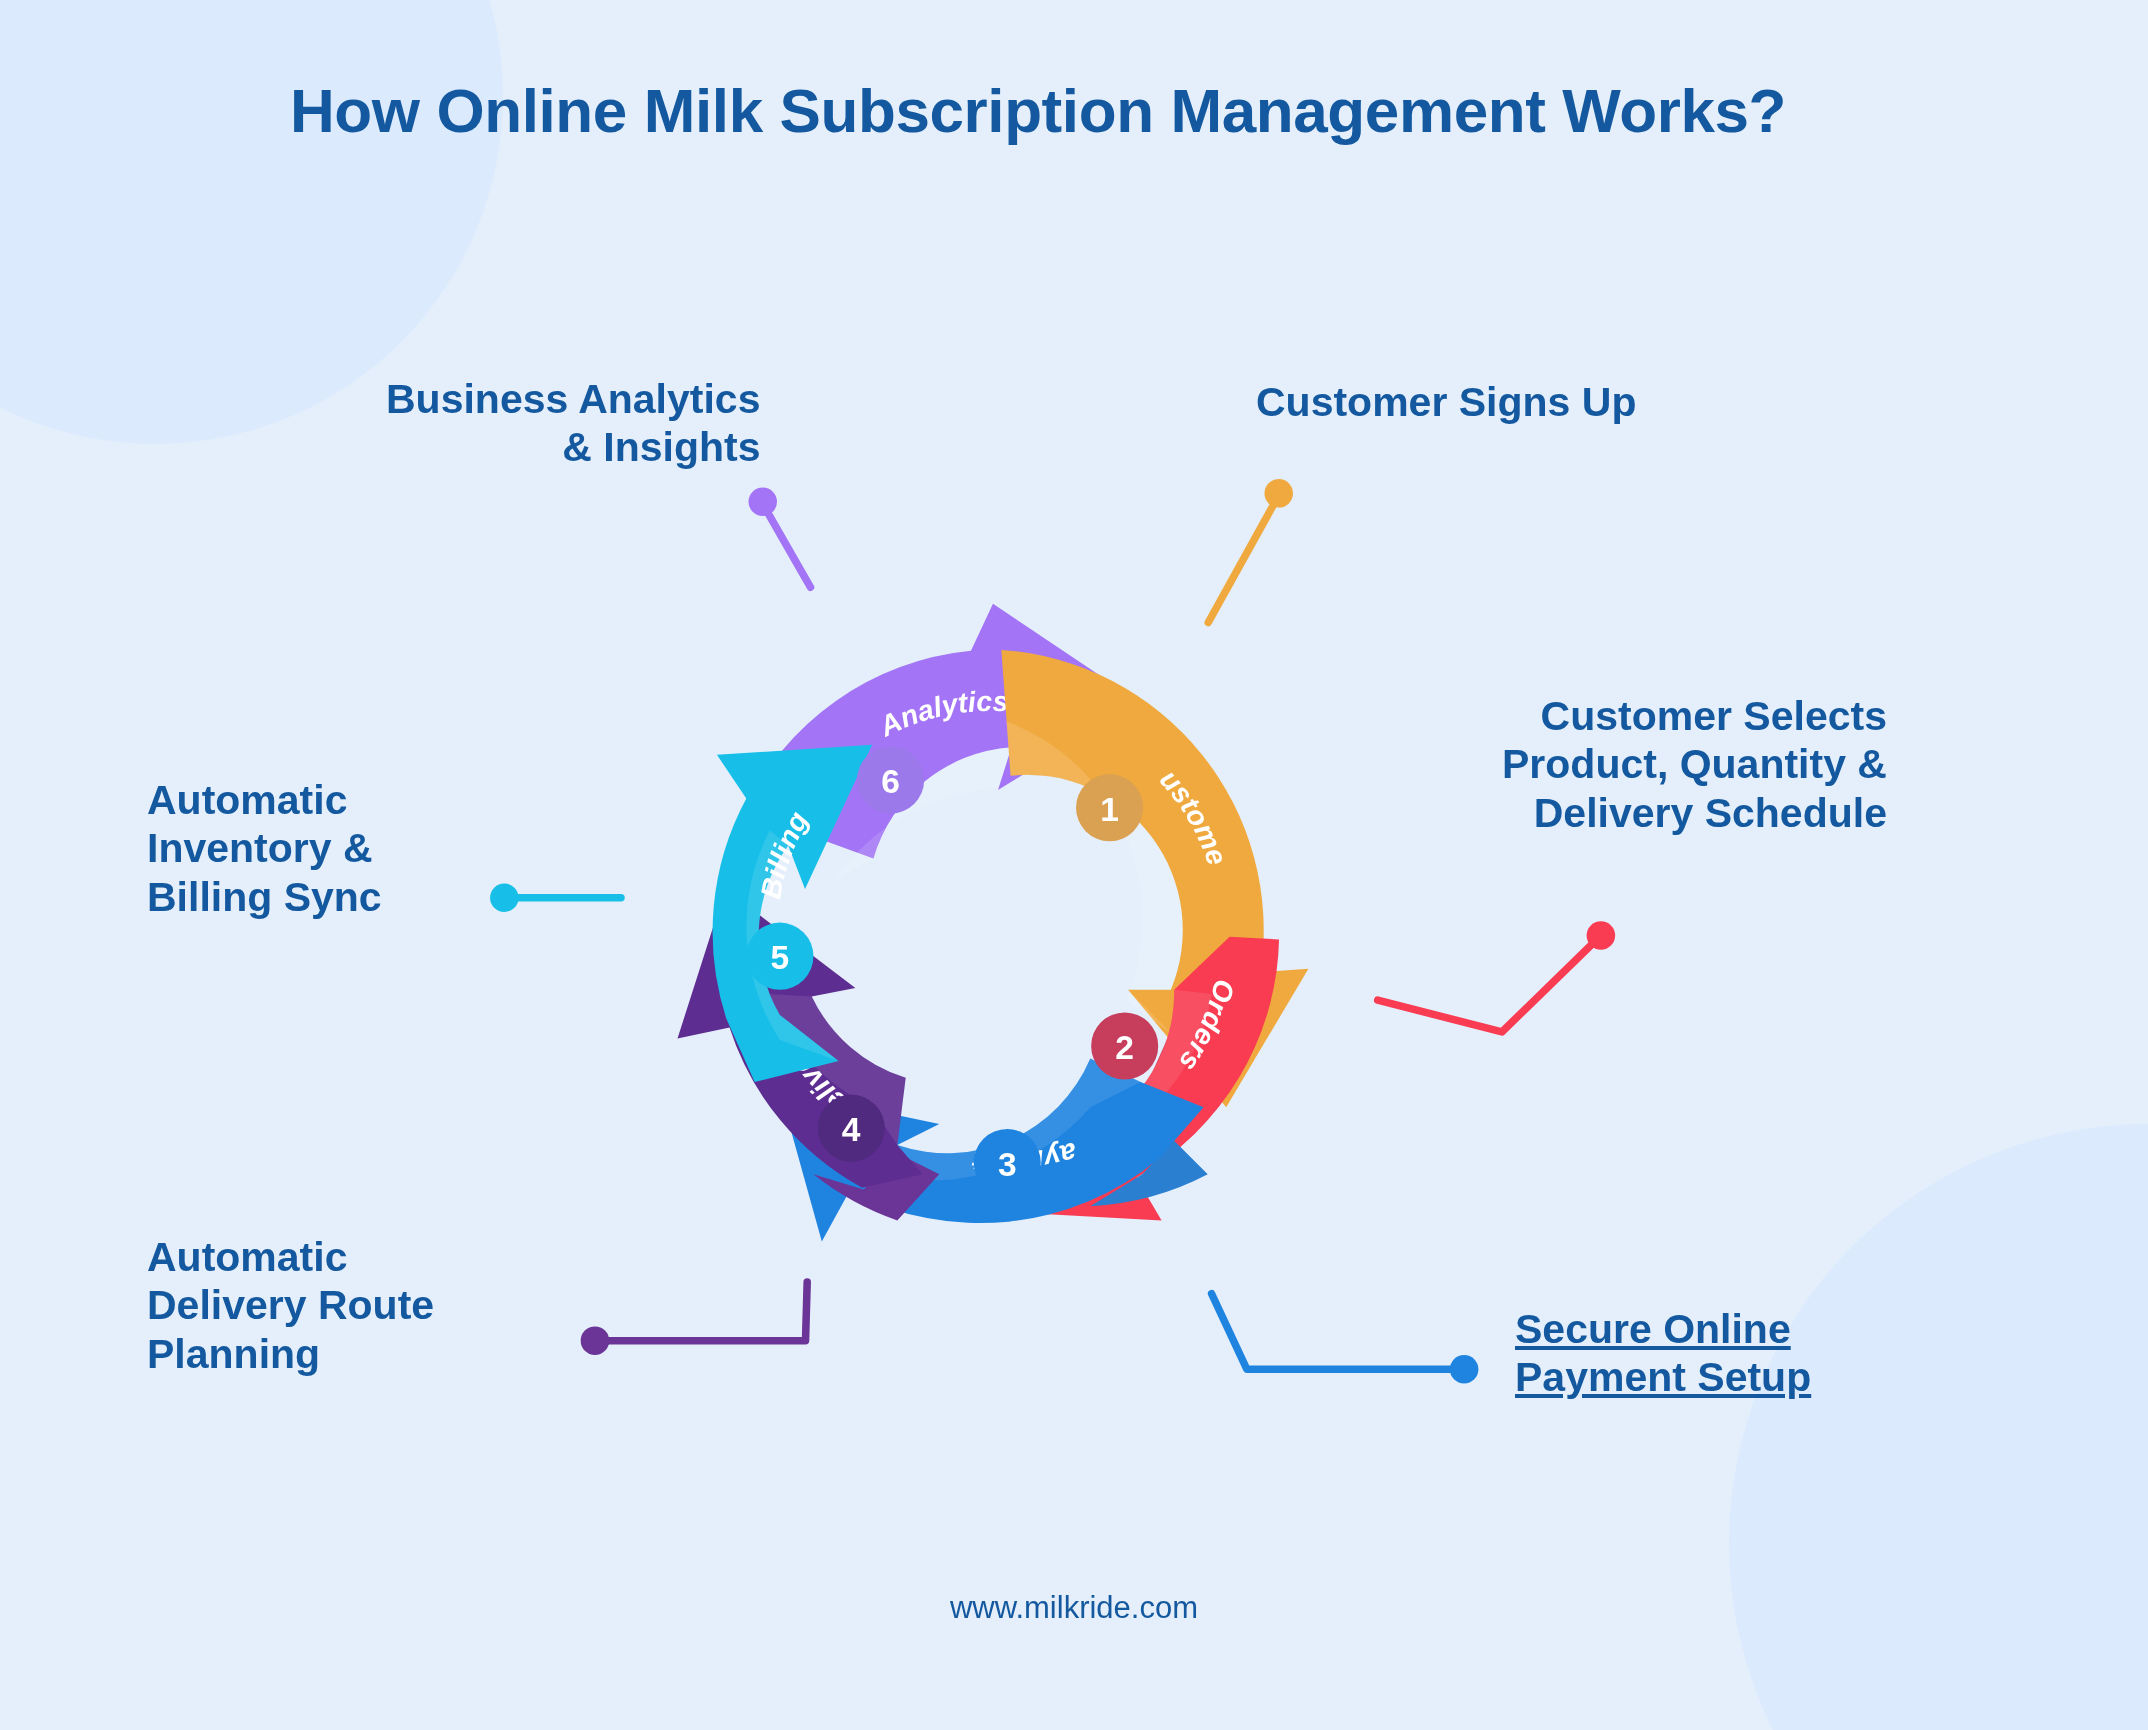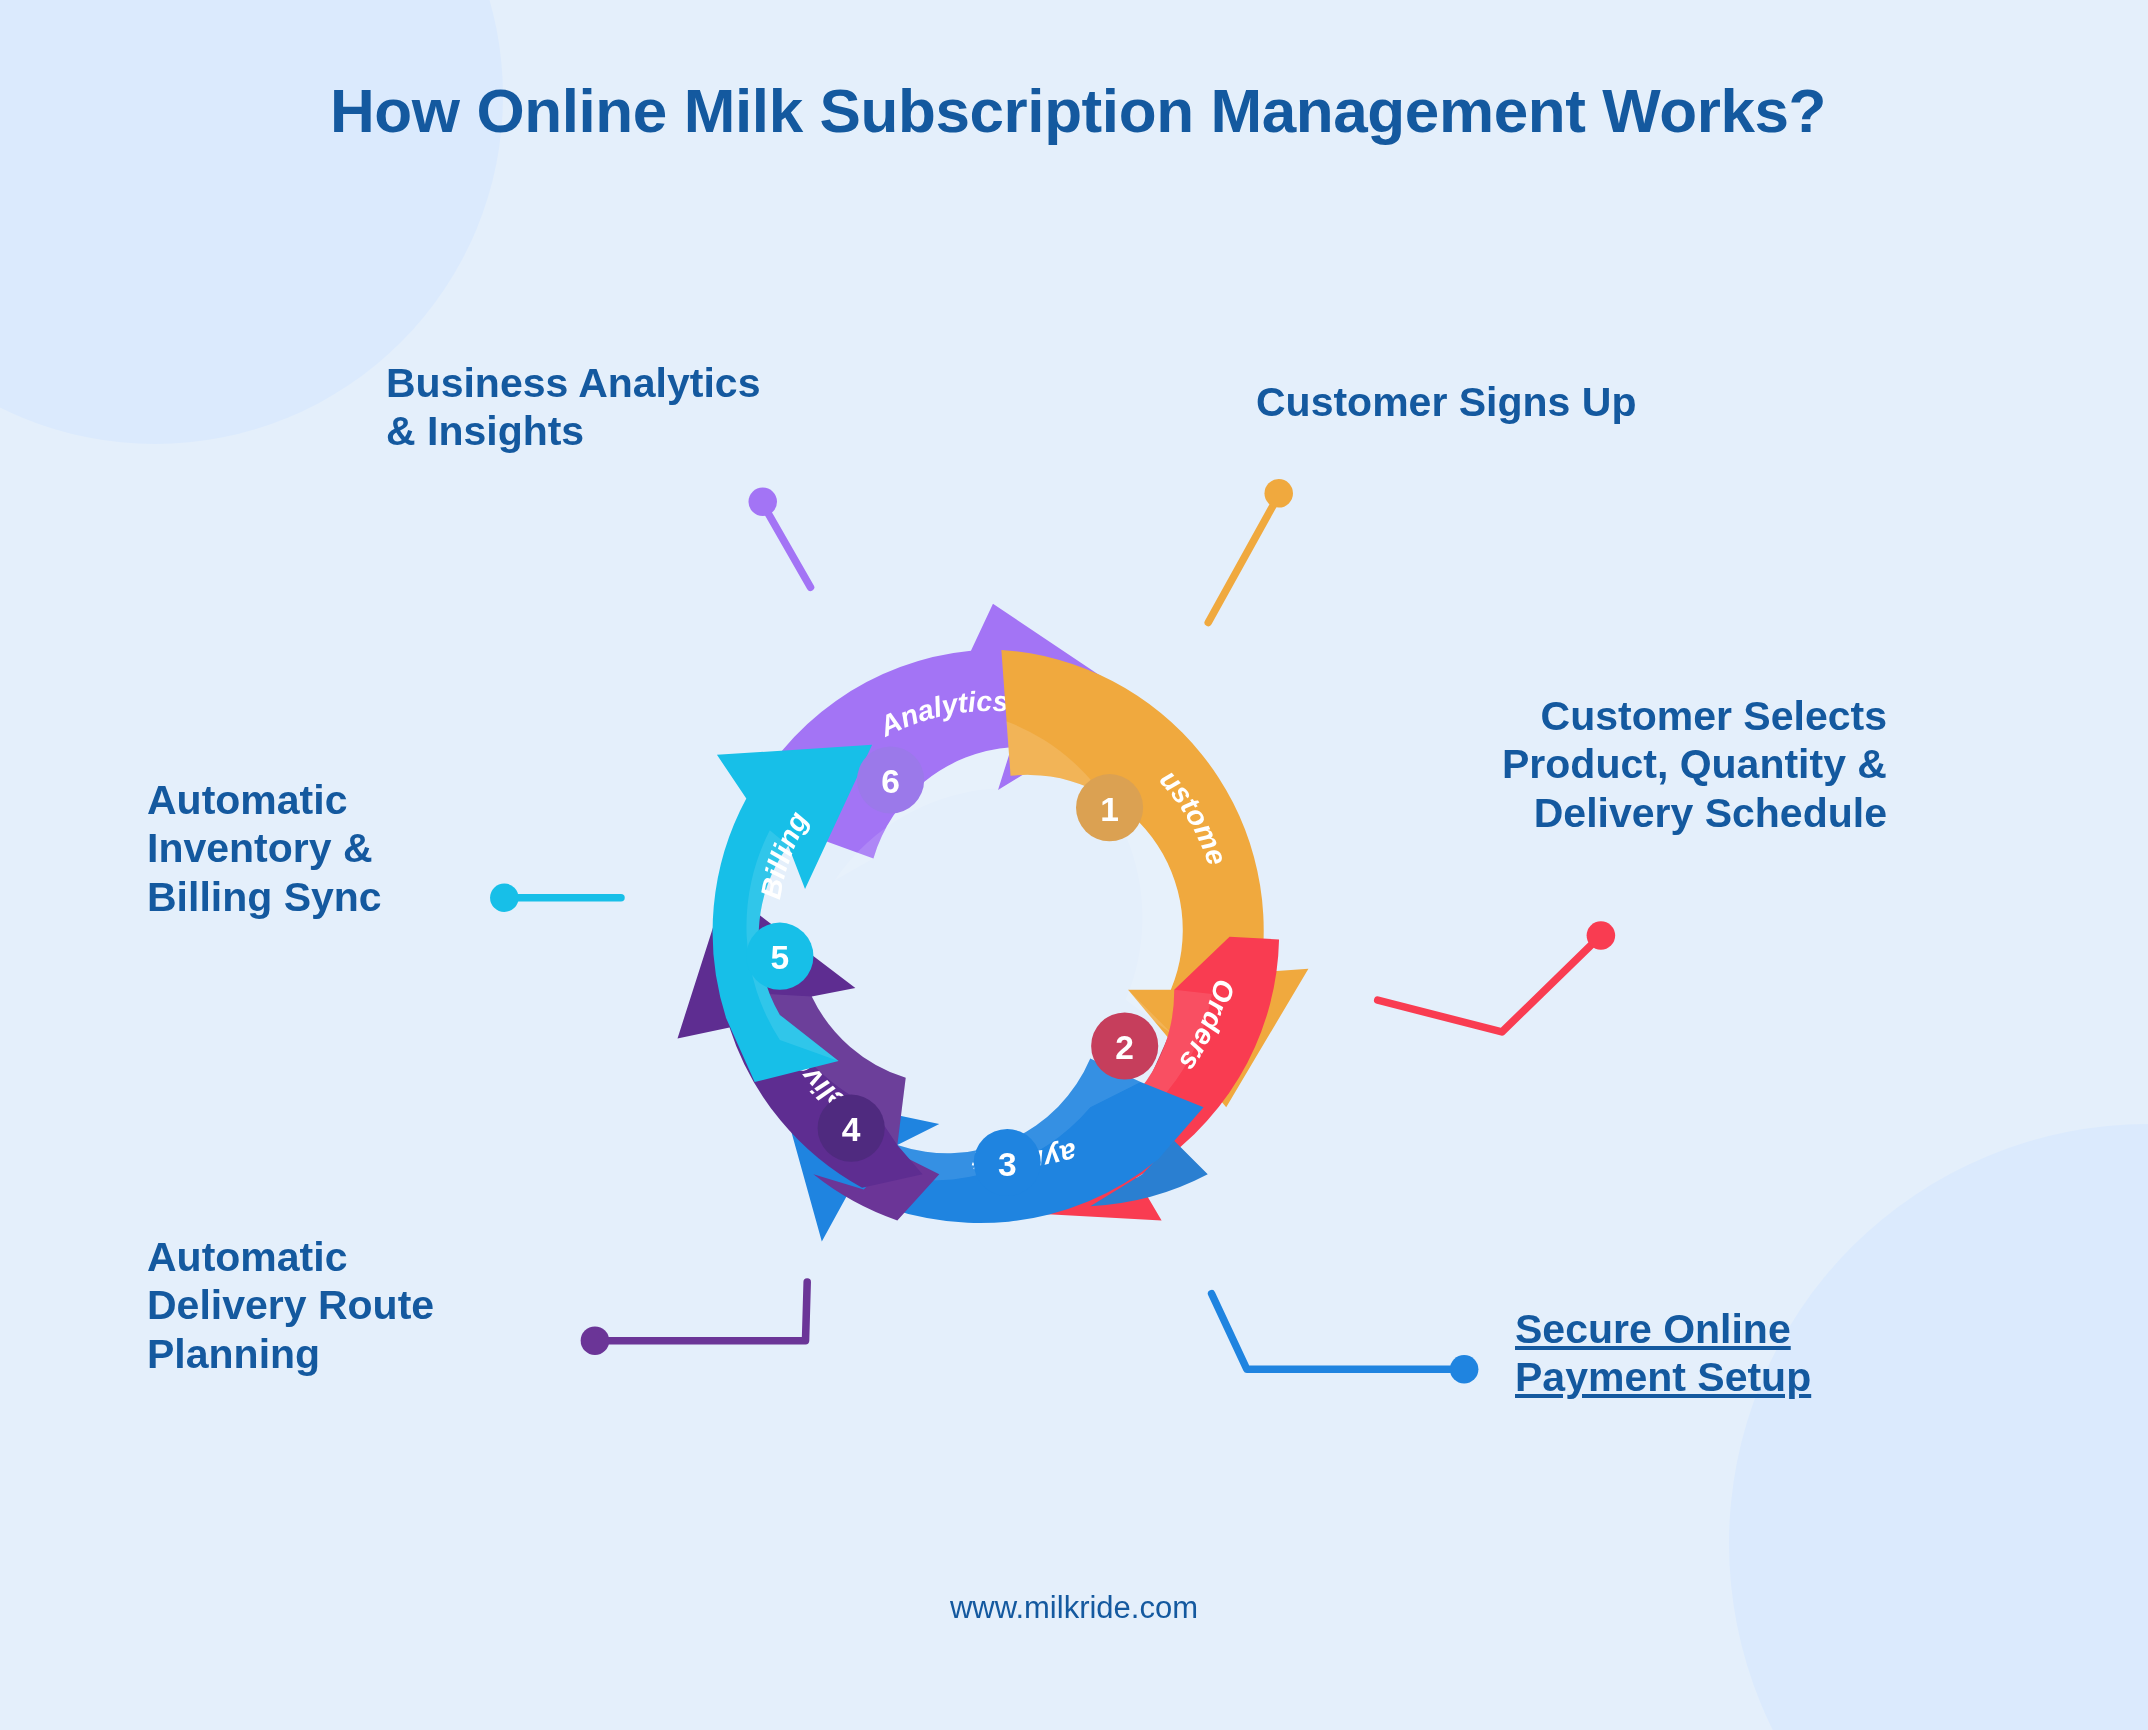--- a/index.html
+++ b/index.html
@@ -16,21 +16,20 @@
   .bg-circle{position:absolute;border-radius:50%;background:#dbeafd;}
   #bg-tl{left:-193px;top:-252px;width:696px;height:696px;}
   #bg-br{left:1729px;top:1124px;width:839px;height:839px;}
 
   #page-title{
     position:absolute;left:0;top:77px;width:2076px;
     text-align:center;
     font-size:62px;font-weight:bold;color:#14599f;
     letter-spacing:-0.4px;
     line-height:1.1;
-    padding-left:40px;
   }
 
   #footer-url{
     position:absolute;left:0;top:1590px;width:2148px;
     text-align:center;
     font-size:31px;font-weight:normal;color:#14599f;
   }
 
   
   #wheel{position:absolute;left:503px;top:436px;width:990px;height:990px;}
@@ -53,21 +52,21 @@
     position:absolute;
     font-size:41px;font-weight:bold;color:#14599f;
     line-height:1.18;
     white-space:pre-line;
   }
   #cal-1{left:1256px;top:378px;text-align:left;}
   #cal-2{left:1502px;top:692px;text-align:right;}
   #cal-3{left:1515px;top:1305px;text-align:left;text-decoration:underline;}
   #cal-4{left:147px;top:1233px;text-align:left;}
   #cal-5{left:147px;top:776px;text-align:left;}
-  #cal-6{left:386px;top:359px;text-align:left;}
+  #cal-6{left:386px;top:375px;text-align:right;}
 
   #connectors{position:absolute;left:0;top:0;width:2148px;height:1730px;pointer-events:none;}
 </style>
 </head>
 <body>
 
 <div id="stage">
 
   <div class="bg-circle" id="bg-tl"></div>
   <div class="bg-circle" id="bg-br"></div>

